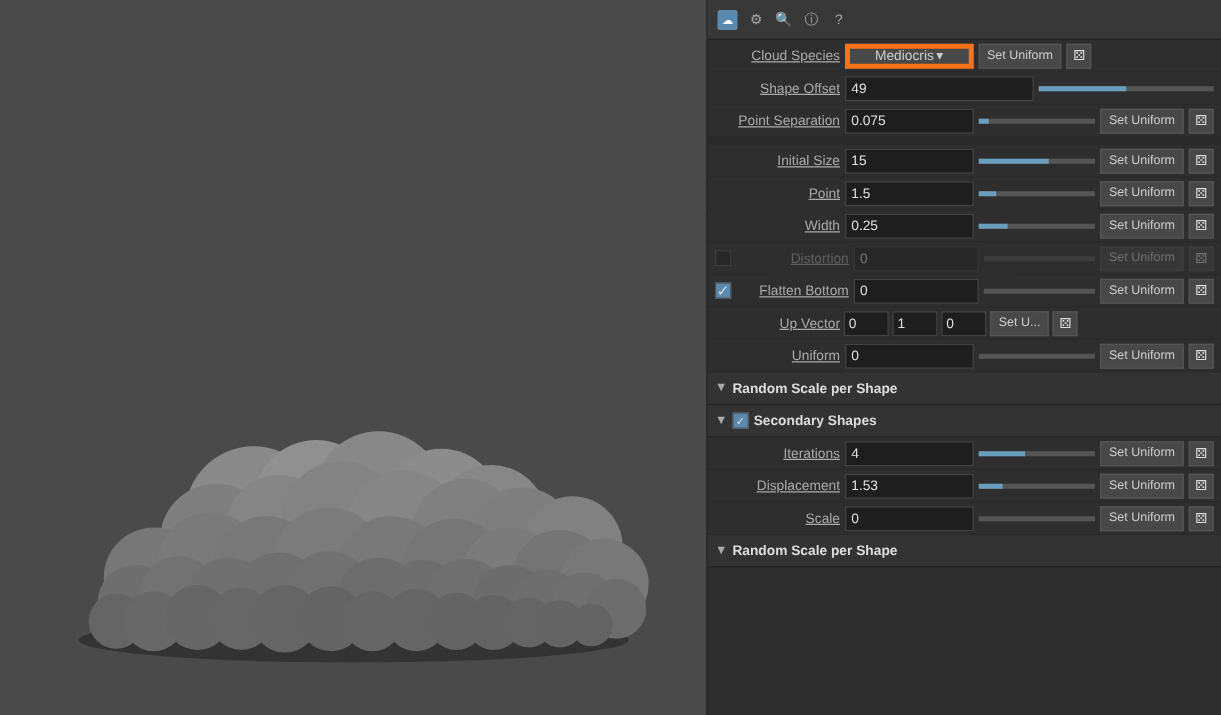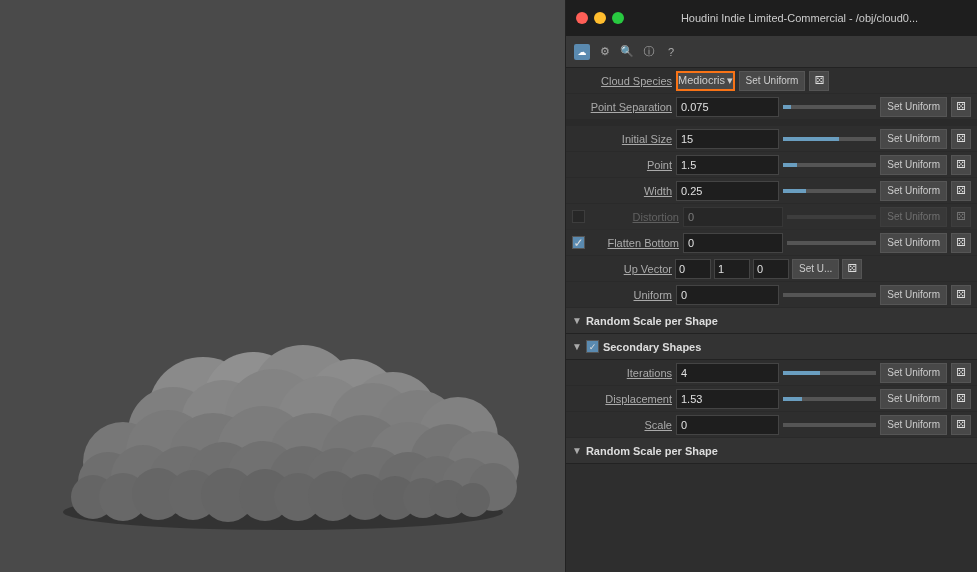--- a/index.html
+++ b/index.html
@@ -211,27 +211,27 @@
       min-width: 30px;
     }
 
     .slider-fill {
       height: 100%;
       background: #6a9ec0;
     }
 
     .dropdown-btn {
       background: #484848;
-      border: 2px solid #f97316;
+      border: 4px solid #f97316;
       color: #ccc;
       font-size: 11px;
-      padding: 1px 0;
+      padding: 1px 20px;
       height: 20px;
       display: flex;
-      align-items: flex-start;
+      align-items: center;
       gap: 2px;
       cursor: pointer;
     }
 
     .checkbox {
       width: 13px;
       height: 13px;
       background: #1e1e1e;
       border: 1px solid #555;
       display: flex;
@@ -351,28 +351,20 @@
         <circle cx="372" cy="286" r="22" fill="#636363"></circle>
         <circle cx="400" cy="286" r="20" fill="#656565"></circle>
         <circle cx="425" cy="287" r="19" fill="#646464"></circle>
         <circle cx="450" cy="288" r="17" fill="#636363"></circle>
       </svg>
     </div>
   </div>
 
   <div class="panel">
 
-    <div class="title-bar">
-      <div class="traffic-lights">
-        <div class="traffic-light tl-red"></div>
-        <div class="traffic-light tl-yellow"></div>
-        <div class="traffic-light tl-green"></div>
-      </div>
-      <div class="title-text">Houdini Indie Limited-Commercial - /obj/cloud0...</div>
-    </div>
 
     <div class="node-header">
       <div class="node-icon">☁</div>
       <div class="header-icons">
         <div class="icon-btn">⚙</div>
         <div class="icon-btn">🔍</div>
         <div class="icon-btn">ⓘ</div>
         <div class="icon-btn">?</div>
       </div>
     </div>
@@ -382,20 +374,27 @@
       <div class="prop-row">
         <span class="prop-label">Cloud Species</span>
         <div class="dropdown-btn">
           <span>Mediocris</span>
           <span>▾</span>
         </div>
         <button class="set-uniform-btn">Set Uniform</button>
         <div class="dice-btn">⚄</div>
       </div>
 
+      <div class="prop-row">
+        <span class="prop-label">Shape Offset</span>
+        <input class="prop-value" type="text" value="49" style="">
+        <div class="slider-track">
+          <div class="slider-fill" style="width:50%"></div>
+        </div>
+      </div>
 
       <div class="prop-row">
         <span class="prop-label">Point Separation</span>
         <input class="prop-value" type="text" value="0.075" style="">
         <div class="slider-track">
           <div class="slider-fill" style="width:8%"></div>
         </div>
         <button class="set-uniform-btn">Set Uniform</button>
         <div class="dice-btn">⚄</div>
       </div>

